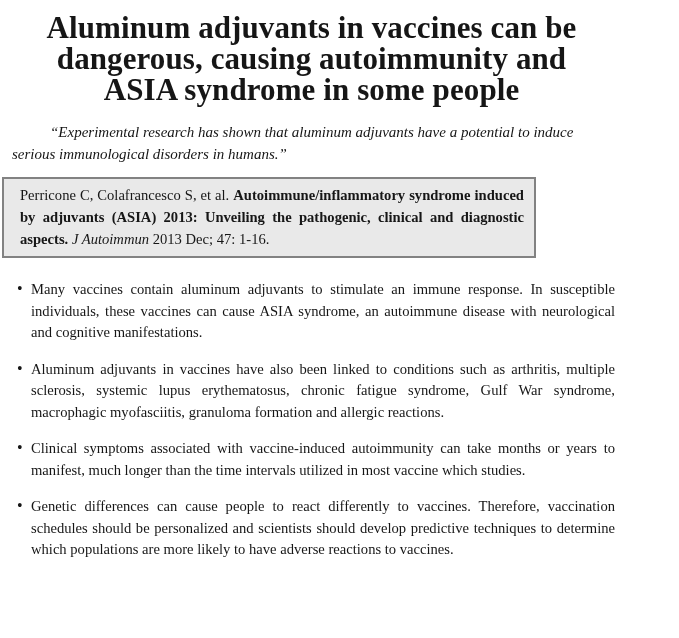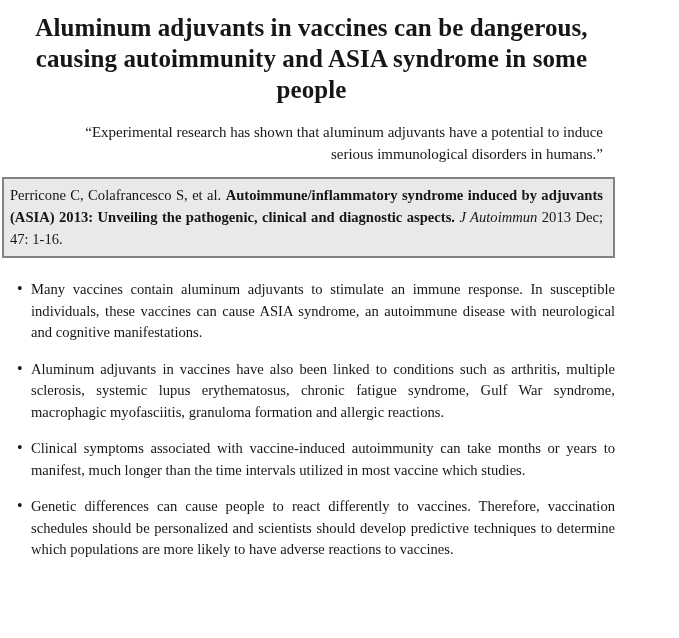--- a/index.html
+++ b/index.html
@@ -16,40 +16,41 @@
   }
   .page {
     box-sizing: border-box;
     width: 679px;
     height: 638px;
     padding: 12px 64px 0 8px; 
   }
   .doc-title {
     width: 588px;
     margin: 0 auto 16px auto;
-    font-size: 25px;
+    font-size: 31px;
     font-weight: bold;
     line-height: 31px;
     text-align: center;
     letter-spacing: 0.1px;
   }
   .pull-quote {
     margin: 0 12px 12px 4px;
+    font-style: italic;
     font-size: 15px;
     line-height: 22px;
     text-indent: 38px;
-    text-align: right;
+    text-align: left;
   }
   .citation-box {
     box-sizing: border-box;
     margin-left: -6px;
-    width: 613px;
+    width: 534px;
     background: var(--citation-box-bg, #e9e9e9);
     border: 2px solid var(--citation-box-border, #828282);
-    padding: 5px 10px 6px 6px;
+    padding: 5px 10px 6px 16px;
     font-size: 14.6px;
     line-height: 22px;
     text-align: justify;
   }
   .citation-box .cite-title { font-weight: bold; }
   .citation-box .cite-journal { font-style: italic; }
   .bullet-list {
     list-style: none;
     margin: 21px 0 0 0;
     padding: 0;

